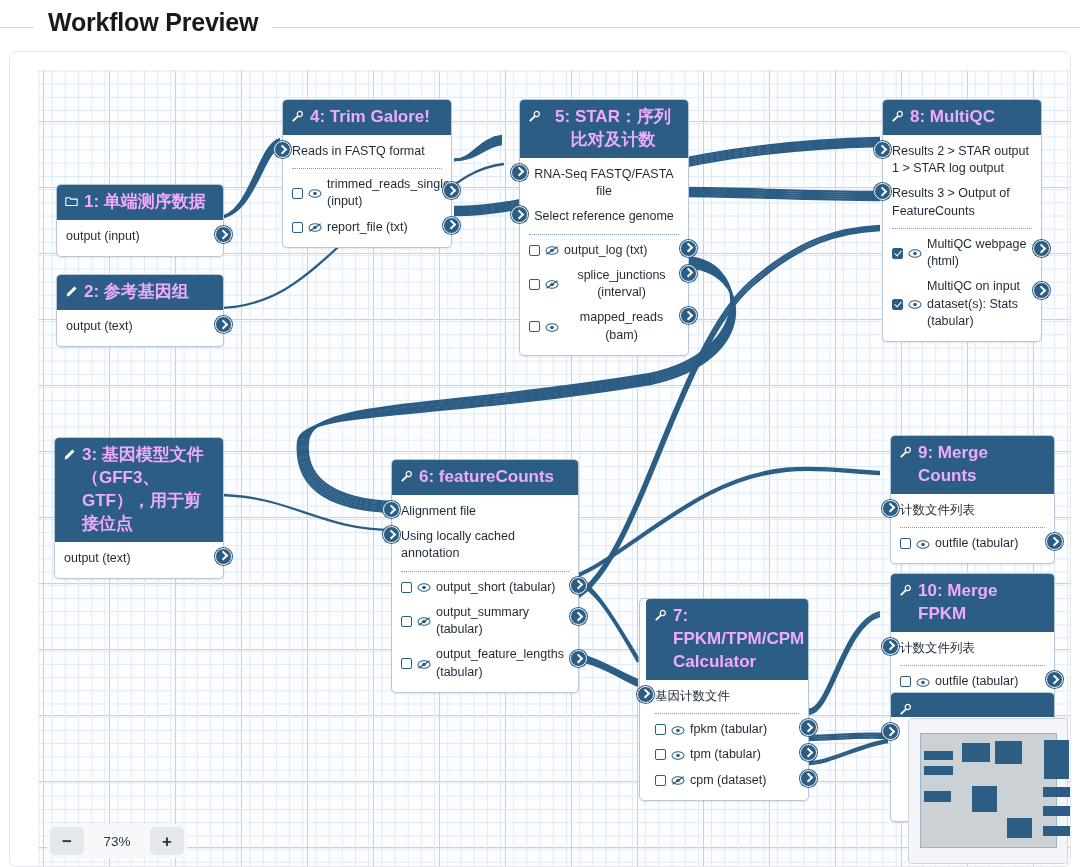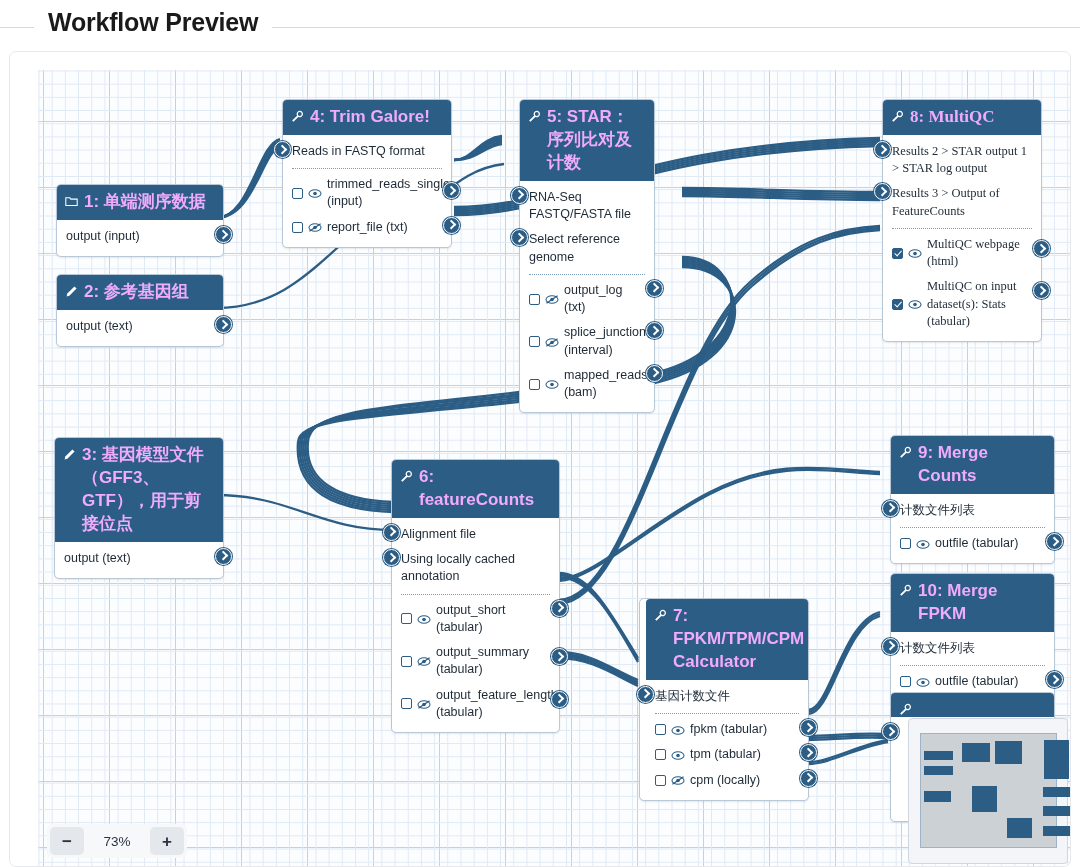--- a/index.html
+++ b/index.html
@@ -383,21 +383,21 @@
               <circle cx="10" cy="7" r="2.6" fill="#2b5d85"></circle>
               <line x1="2" y1="12.5" x2="18" y2="1.5" stroke="#2b5d85" stroke-width="1.8"></line>
             </svg>
         </span>
         <span class="olabel">report_file (txt)</span>
         <span class="term out" style="top:2px;"></span>
       </div>
     </div>
   </div>
 
-  <div class="node" id="node-5" style="left:509px; top:47px; width:136px;">
+  <div class="node" id="node-5" style="left:509px; top:47px; width:170px;text-align:center;">
     <div class="node-header">
       <span class="hicon">
         <svg viewBox="0 0 16 16" width="13" height="13">
             <path d="M10.8 1a4 4 0 00-3.4 6l-6 6 1.6 1.6 6-6A4 4 0 1010.8 1zm0 1.6a2.4 2.4 0 110 4.8 2.4 2.4 0 010-4.8z" fill="#fff"></path>
           </svg>
       </span>
       <span class="htext">5: STAR：序列比对及计数</span>
     </div>
     <div class="node-body">
       <div class="io-row in-row">
@@ -440,21 +440,21 @@
               <ellipse cx="10" cy="7" rx="8.6" ry="5.4" fill="none" stroke="#2b5d85" stroke-width="1.5"></ellipse>
               <circle cx="10" cy="7" r="2.6" fill="#2b5d85"></circle>
             </svg>
         </span>
         <span class="olabel">mapped_reads (bam)</span>
         <span class="term out" style="top:2px;"></span>
       </div>
     </div>
   </div>
 
-  <div class="node" id="node-6" style="left:381px; top:407px; width:169px;">
+  <div class="node" id="node-6" style="left:381px; top:407px; width:188px;">
     <div class="node-header">
       <span class="hicon">
         <svg viewBox="0 0 16 16" width="13" height="13">
             <path d="M10.8 1a4 4 0 00-3.4 6l-6 6 1.6 1.6 6-6A4 4 0 1010.8 1zm0 1.6a2.4 2.4 0 110 4.8 2.4 2.4 0 010-4.8z" fill="#fff"></path>
           </svg>
       </span>
       <span class="htext">6: featureCounts</span>
     </div>
     <div class="node-body">
       <div class="io-row in-row">
@@ -543,27 +543,27 @@
       </div>
       <div class="io-row out-row">
         <span class="cbx"></span>
         <span class="eye">
           <svg viewBox="0 0 20 14" width="14" height="11">
               <ellipse cx="10" cy="7" rx="8.6" ry="5.4" fill="none" stroke="#2b5d85" stroke-width="1.5"></ellipse>
               <circle cx="10" cy="7" r="2.6" fill="#2b5d85"></circle>
               <line x1="2" y1="12.5" x2="18" y2="1.5" stroke="#2b5d85" stroke-width="1.8"></line>
             </svg>
         </span>
-        <span class="olabel">cpm (locally)</span>
-        <span class="term out" style="top:2px;"></span>
-      </div>
-    </div>
-  </div>
-
-  <div class="node" id="node-8" style="left:872px; top:47px; width:160px;font-family:Liberation Serif, serif;">
+        <span class="olabel">cpm (dataset)</span>
+        <span class="term out" style="top:2px;"></span>
+      </div>
+    </div>
+  </div>
+
+  <div class="node" id="node-8" style="left:872px; top:47px; width:160px;">
     <div class="node-header">
       <span class="hicon">
         <svg viewBox="0 0 16 16" width="13" height="13">
             <path d="M10.8 1a4 4 0 00-3.4 6l-6 6 1.6 1.6 6-6A4 4 0 1010.8 1zm0 1.6a2.4 2.4 0 110 4.8 2.4 2.4 0 010-4.8z" fill="#fff"></path>
           </svg>
       </span>
       <span class="htext">8: MultiQC</span>
     </div>
     <div class="node-body">
       <div class="io-row in-row">

